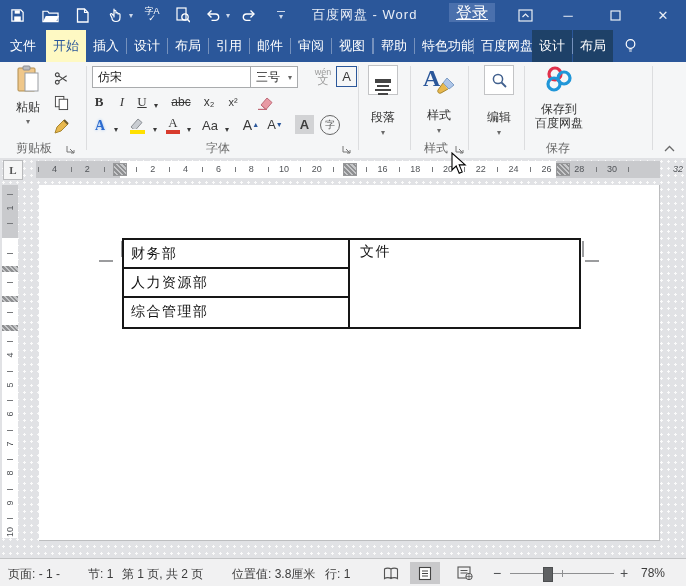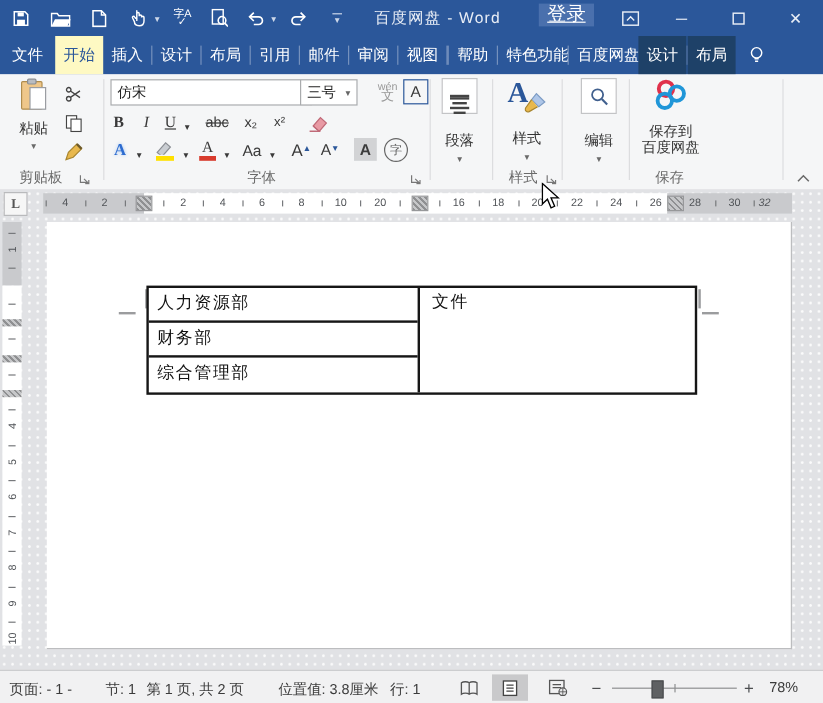--- a/index.html
+++ b/index.html
@@ -407,21 +407,21 @@
         <span class="hnum" style="left:273.79999999999995px;">20</span>
         <span class="hnum" style="left:306.59999999999997px;">14</span>
         <span class="hnum" style="left:339.4px;">16</span>
         <span class="hnum" style="left:372.2px;">18</span>
         <span class="hnum" style="left:405px;">20</span>
         <span class="hnum" style="left:437.79999999999995px;">22</span>
         <span class="hnum" style="left:470.59999999999997px;">24</span>
         <span class="hnum" style="left:503.4px;">26</span>
         <span class="hnum" style="left:536.1999999999999px;">28</span>
         <span class="hnum" style="left:569px;">30</span>
-        <span class="hnum" style="left:594px;font-style:italic;">32</span>
+        <span class="hnum" style="left:635px;font-style:italic;">32</span>
         <span class="htick" style="left:2px;"></span>
         <span class="htick" style="left:34.800000000000004px;"></span>
         <span class="htick" style="left:67.6px;"></span>
         <span class="htick" style="left:100.4px;"></span>
         <span class="htick" style="left:133.2px;"></span>
         <span class="htick" style="left:166px;"></span>
         <span class="htick" style="left:198.79999999999998px;"></span>
         <span class="htick" style="left:231.6px;"></span>
         <span class="htick" style="left:264.4px;"></span>
         <span class="htick" style="left:297.2px;"></span>
@@ -469,22 +469,22 @@
     <div class="page">
 
       <span class="cropmark" style="left:60px;top:75px;width:14px;height:2px;"></span>
       <span class="cropmark" style="left:82px;top:56px;width:2px;height:16px;"></span>
       <span class="cropmark" style="left:546px;top:75px;width:14px;height:2px;"></span>
       <span class="cropmark" style="left:543px;top:56px;width:2px;height:16px;"></span>
     </div>
 
     <div class="doctable">
       <div class="tleft">
+        <div class="trow b"><span>财务部</span></div>
         <div class="trow b"><span>人力资源部</span></div>
-        <div class="trow b"><span>财务部</span></div>
         <div class="trow"><span>综合管理部</span></div>
       </div>
       <div class="tright"><span>文件</span></div>
     </div>
 
     <svg class="cursor" style="left:451px;top:-6px;" width="17" height="24" viewBox="0 0 17 24">
       <path d="M1 1v17l4.2-4 3 7.2 3-1.3-3-7h6z" fill="#fff" stroke="#000" stroke-width="1.1"></path>
     </svg>
   </div>
 

